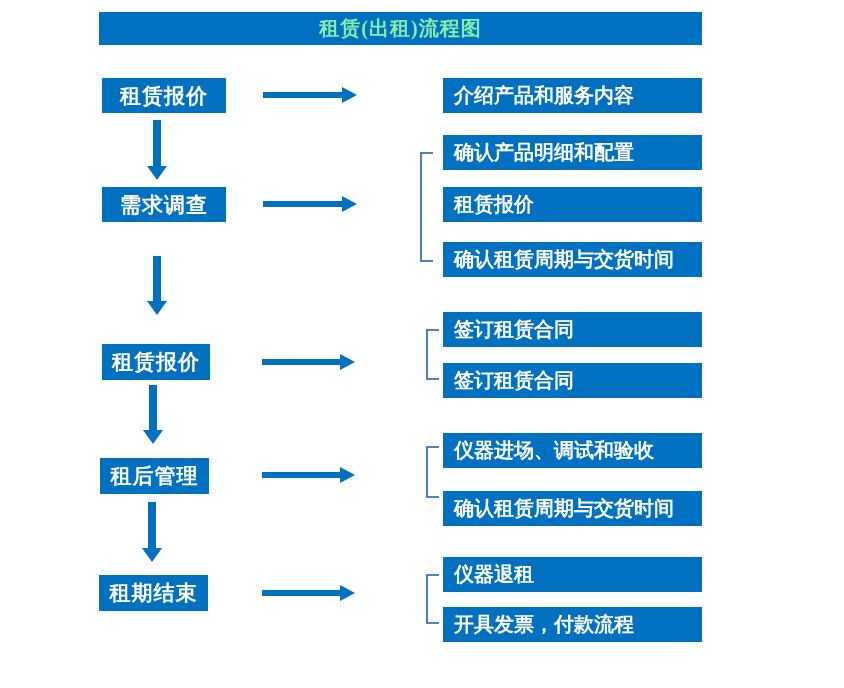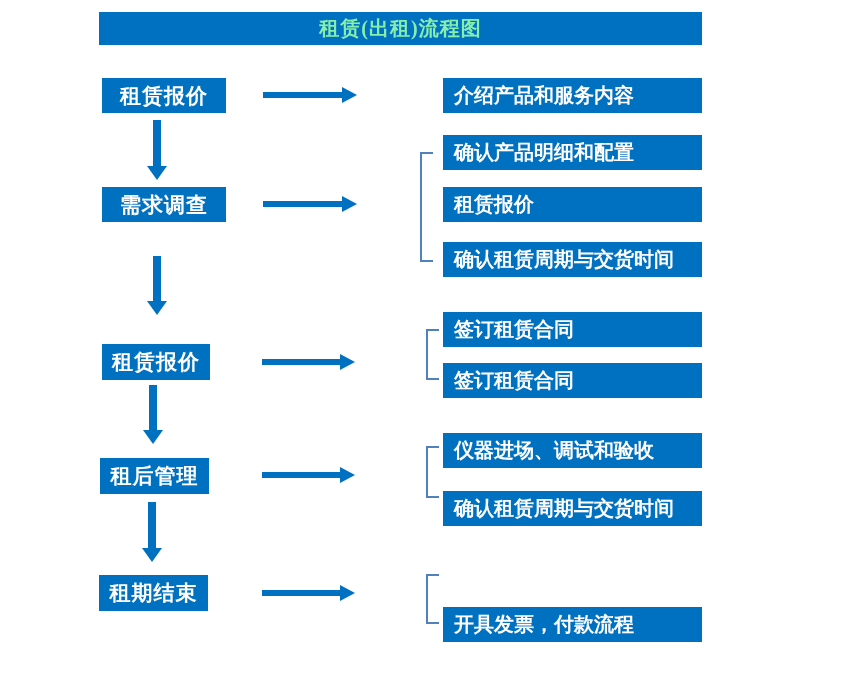--- a/index.html
+++ b/index.html
@@ -143,15 +143,16 @@
   <div class="bracket" style="left:426px; top:574px; height:50px;"></div>
 
   <div class="detail" style="top:78px;">介绍产品和服务内容</div>
   <div class="detail" style="top:135px;">确认产品明细和配置</div>
   <div class="detail" style="top:187px;">租赁报价</div>
   <div class="detail" style="top:242px;">确认租赁周期与交货时间</div>
   <div class="detail" style="top:312px;">签订租赁合同</div>
   <div class="detail" style="top:363px;">签订租赁合同</div>
   <div class="detail" style="top:425px;margin-top:8px;">仪器进场、调试和验收</div>
   <div class="detail" style="top:491px;">确认租赁周期与交货时间</div>
+  <div class="detail" style="top:557px;">仪器退租</div>
   <div class="detail" style="top:607px;">开具发票，付款流程</div>
 
 </div>
 
 </body></html>

